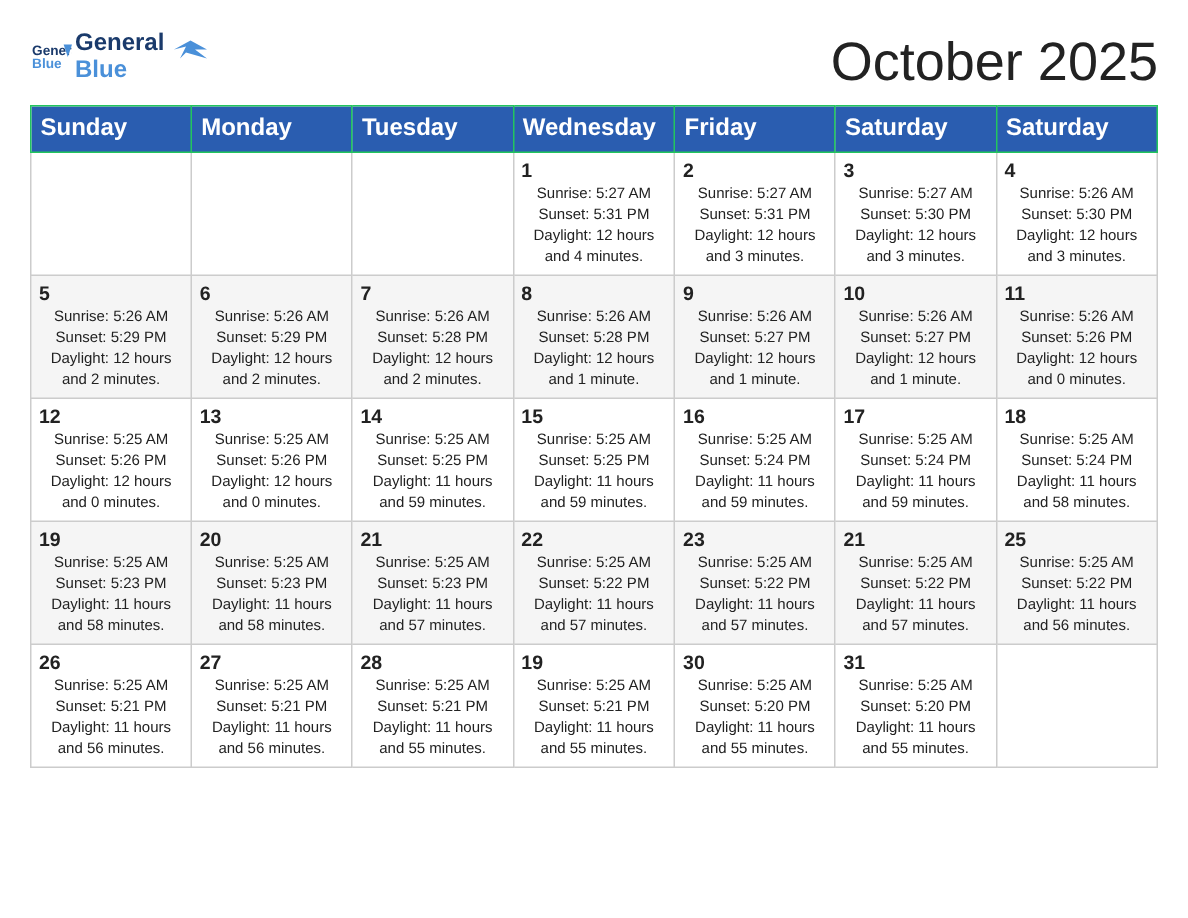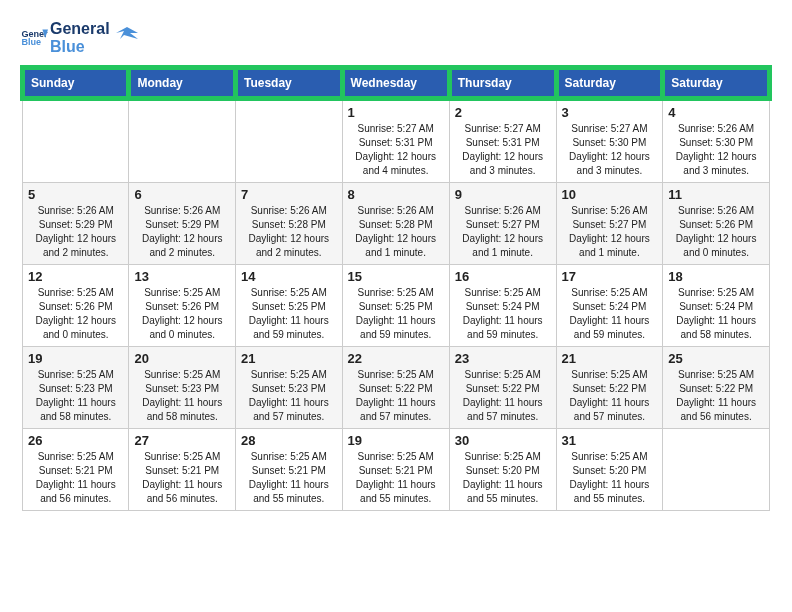--- a/index.html
+++ b/index.html
@@ -40,23 +40,23 @@
     .calendar-table {
       width: 100%;
       border-collapse: collapse;
       font-size: 11px;
     }
     .calendar-table thead th {
       background: #2a5db0;
       color: #fff;
       text-align: left;
       padding: 6px 6px;
-      font-size: 12px;
+      font-size: 16px;
       font-weight: bold;
-      border: 5px solid #22c55e;
+      border: 1px solid #22c55e;
     }
     .calendar-table tbody td {
       vertical-align: top;
       border: 1px solid #ccc;
       padding: 4px 5px;
       width: 108px;
       min-height: 70px;
       color: #222;
     }
     .calendar-table tbody tr:nth-child(even) td {
@@ -93,31 +93,32 @@
       </svg>
       <div style="display:flex;flex-direction:column;line-height:1.15;">
         <span style="font-size:16px;font-weight:bold;color:#1a3a6b;">General</span>
         <span style="font-size:16px;font-weight:bold;color:#4a90d9;">Blue</span>
       </div>
       <svg width="22" height="22" viewBox="0 0 22 22" style="margin-left:4px;margin-top:-8px;">
         <polygon points="11,4 22,10 14,10 22,16 8,12 4,16 8,8 0,10" fill="#4a90d9"></polygon>
       </svg>
     </div>
     <div class="title-block">
+      <div class="month-title">October 2025</div>
     </div>
   </div>
 
   <table class="calendar-table">
     <thead>
       <tr>
       <th>Sunday</th>
           <th>Monday</th>
           <th>Tuesday</th>
           <th>Wednesday</th>
-          <th>Thursday</th>
+          <th>Friday</th>
           <th>Saturday</th>
           <th>Saturday</th>
         </tr>
     </thead>
     <tbody id="calendar-body">
     <tr>
           <td class="empty-cell"></td>
           <td class="empty-cell"></td>
           <td class="empty-cell"></td>
           <td>

